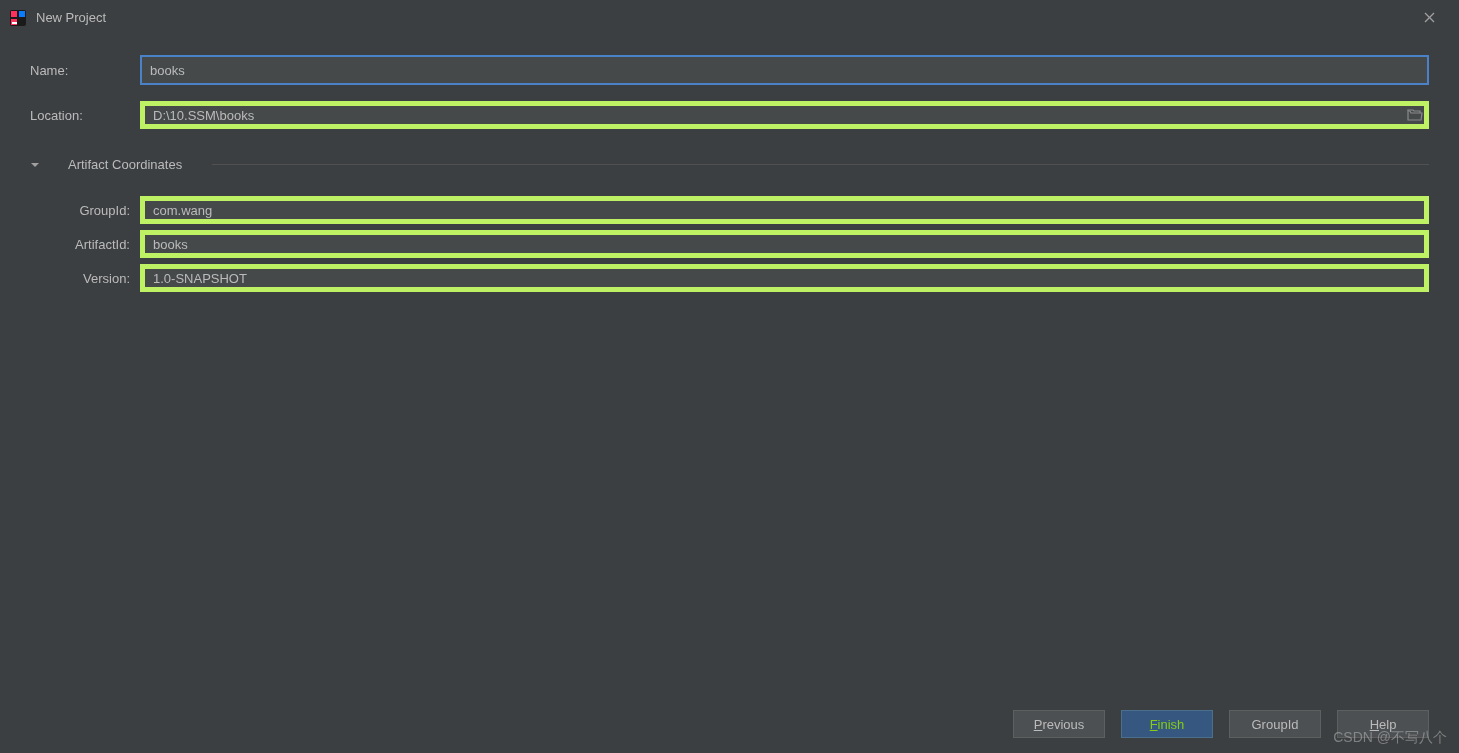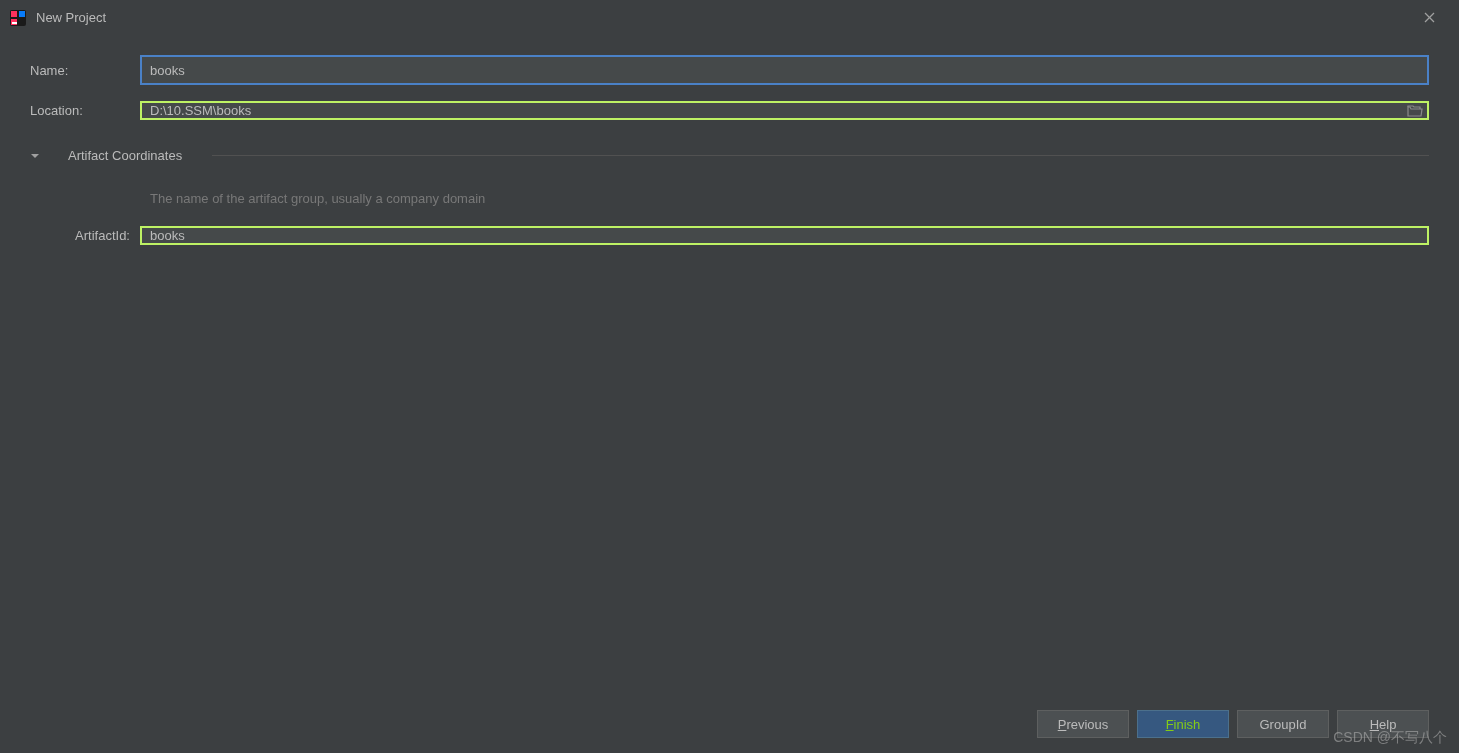--- a/index.html
+++ b/index.html
@@ -58,23 +58,23 @@
       color: #bbbbbb;
       text-align: left;
       padding-right: 10px;
     }
     .input-wrap {
       flex: 1;
       position: relative;
     }
     .text-input {
       width: 100%;
-      height: 19px;
+      height: 28px;
       background: #45494a;
-      border: 2px solid #bef264;
+      border: 5px solid #bef264;
       color: #bbbbbb;
       padding: 0 8px;
       font-family: inherit;
       font-size: 13px;
       outline: none;
     }
     .text-input.focused {
       border: 2px solid #4a81c7;
       background: #45494a;
       height: 30px;
@@ -135,21 +135,21 @@
       font-size: 13px;
       margin-bottom: 20px;
       margin-top: 4px;
     }
 
     .button-bar {
       position: absolute;
       bottom: 15px;
       right: 30px;
       display: flex;
-      gap: 8px;
+      gap: 16px;
     }
     .btn {
       min-width: 92px;
       height: 28px;
       background: #4c5052;
       border: 1px solid #5e6060;
       color: #bbbbbb;
       font-size: 13px;
       cursor: pointer;
       display: flex;
@@ -222,29 +222,40 @@
       <svg width="10" height="10" viewBox="0 0 10 10">
         <path d="M1 3 L5 7 L9 3 Z" fill="#a0a0a0"></path>
       </svg>
     </span>
     <span>Artifact Coordinates</span>
     <div class="separator-line"></div>
   </div>
 
   <div class="coord-section">
 
-    <div class="hint-text">The name of the artifact group, usually a company domain</div>
+    <div class="coord-row">
+      <div class="coord-label">GroupId:</div>
+      <div class="input-wrap">
+        <input type="text" class="text-input" value="com.wang" style="">
+      </div>
+    </div>
 
     <div class="coord-row">
       <div class="coord-label">ArtifactId:</div>
       <div class="input-wrap">
         <input type="text" class="text-input" value="books" style="">
       </div>
     </div>
 
+    <div class="coord-row">
+      <div class="coord-label">Version:</div>
+      <div class="input-wrap">
+        <input type="text" class="text-input" value="1.0-SNAPSHOT" style="">
+      </div>
+    </div>
   </div>
 
 </div>
 
 <div class="button-bar">
   <button class="btn">
       <span><span class="mnemonic">P</span><span>revious</span></span>
     </button>
   <button class="btn primary">
       <span><span class="mnemonic">F</span><span>inish</span></span>

